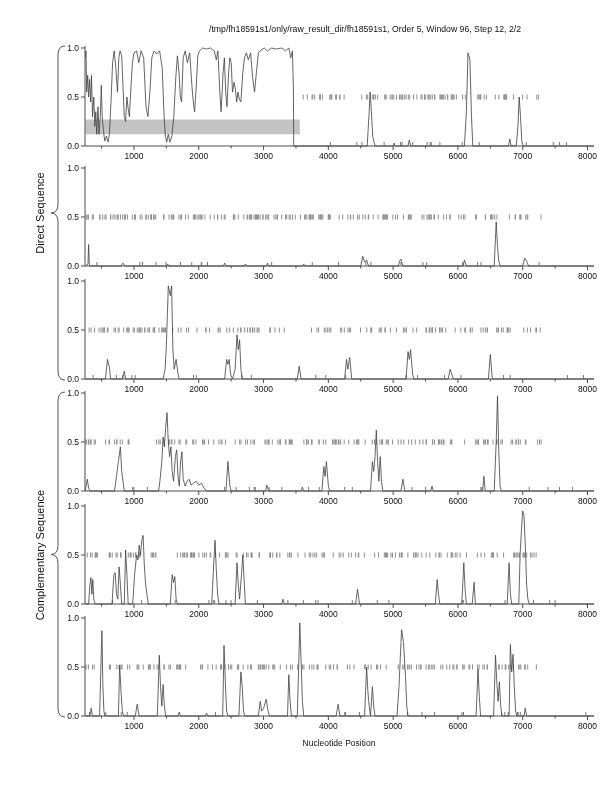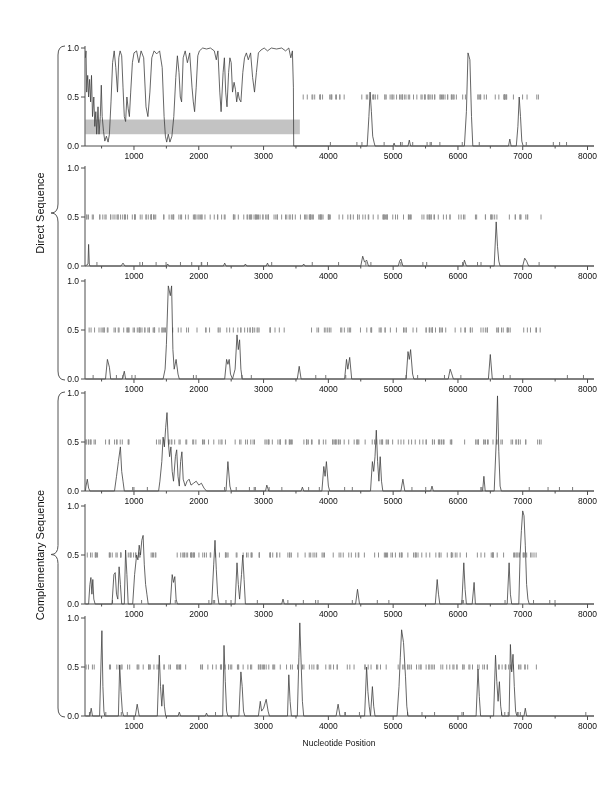--- a/index.html
+++ b/index.html
@@ -9,20 +9,21 @@
   svg{position:absolute;left:0;top:0;}
   svg text{font-family:"Liberation Sans", sans-serif;fill:#111;}
   .ticklab{font-size:8.5px;}
   .grouplab{font-size:11px;}
   .axistitle{font-size:8.5px;}
 </style>
 </head>
 <body>
 
 <div id="page">
+  <div id="title">/tmp/fh18591s1/only/raw_result_dir/fh18591s1, Order 5, Window 96, Step 12, 2/2</div>
 
   <svg id="plots" width="612" height="792" viewBox="0 0 612 792">
     <path id="brace-direct" fill="none" stroke="#555" stroke-width="1" d="M 65 46 Q 58 46 58 55 L 58 204 Q 58 213 51 213 Q 58 213 58 222 L 58 371 Q 58 380 65 380"></path>
     <path id="brace-comp" fill="none" stroke="#555" stroke-width="1" d="M 65 392 Q 58 392 58 401 L 58 545.5 Q 58 554.5 51 554.5 Q 58 554.5 58 563.5 L 58 708 Q 58 717 65 717"></path>
     <text class="grouplab" transform="translate(44,213) rotate(-90)" text-anchor="middle">Direct Sequence</text>
     <text class="grouplab" transform="translate(44,555) rotate(-90)" text-anchor="middle">Complementary Sequence</text>
     <text class="axistitle" x="339" y="746" text-anchor="middle">Nucleotide Position</text>
     <g id="panels">
         <g>
           <rect x="85.38874745417515" y="119.53999999999999" width="214.45901221995928" height="14.700000000000017" fill="#c3c3c3"></rect>

